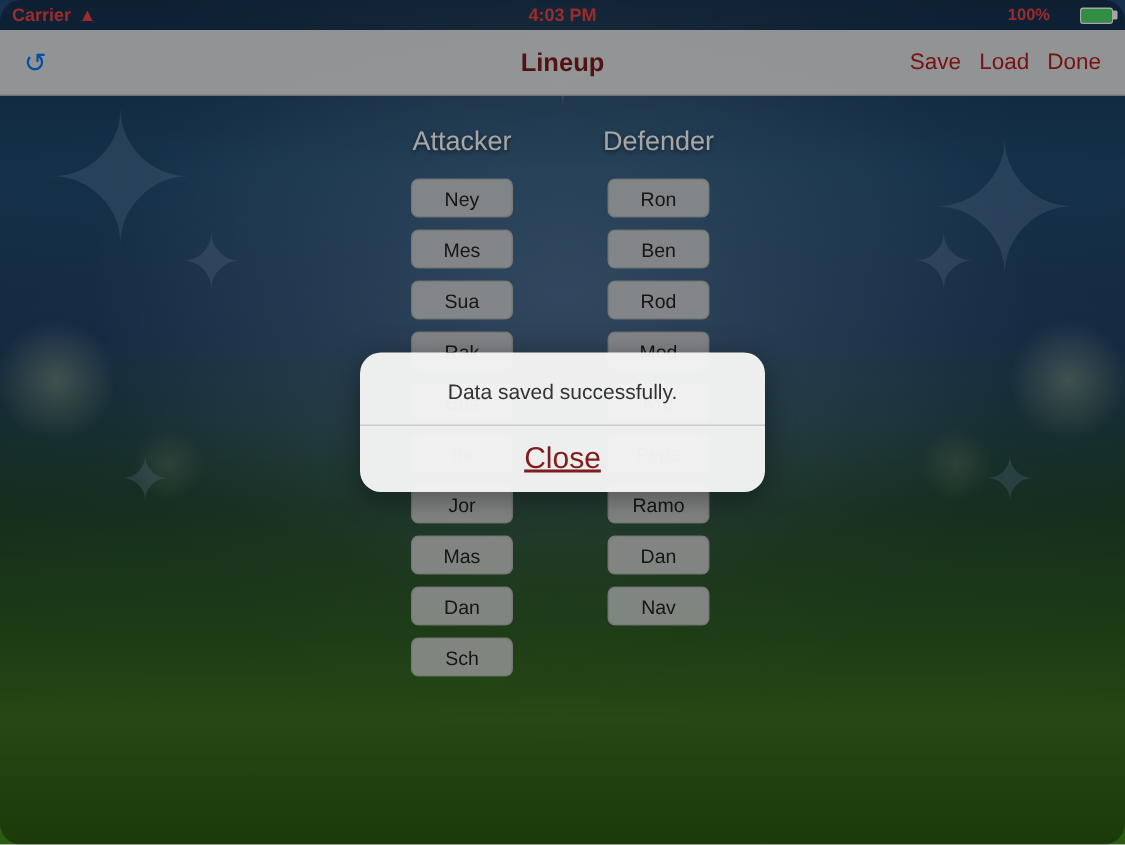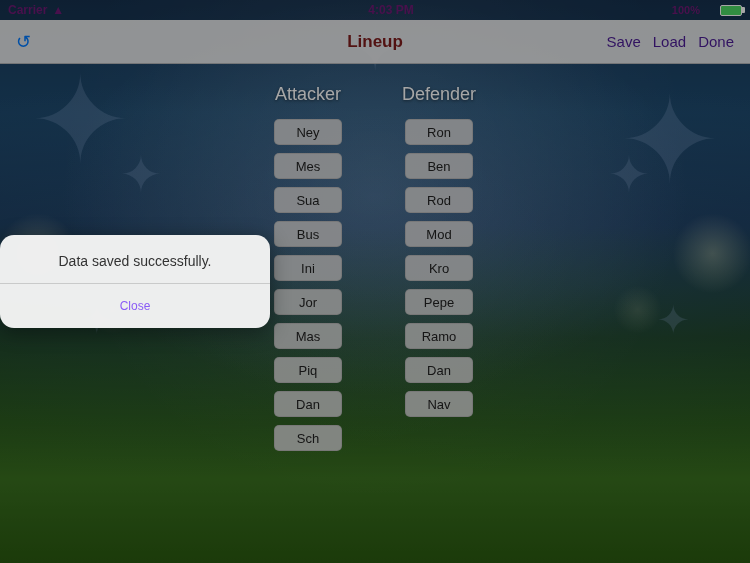--- a/index.html
+++ b/index.html
@@ -49,35 +49,34 @@
     .status-bar {
       position: relative;
       z-index: 10;
       height: 20px;
       background: rgba(0,0,0,0.15);
       display: flex;
       align-items: center;
       justify-content: space-between;
       padding: 0 8px;
       font-size: 12px;
-      color: #701a75;
+      color: #ef4444;
       font-weight: 600;
     }
 
     .status-bar-left {
       display: flex;
       align-items: center;
       gap: 5px;
     }
 
     .status-bar-center {
       position: absolute;
       left: 50%;
       transform: translateX(-50%);
-      margin-left: 16px;
     }
 
     .status-bar-right {
       display: flex;
       align-items: center;
       gap: 20px;
       font-size: 11px;
     }
 
     
@@ -108,21 +107,21 @@
     }
 
     .nav-right {
       display: flex;
       align-items: center;
       gap: 12px;
     }
 
     .nav-btn {
       font-size: 15px;
-      color: #4c1d95;
+      color: #b91c1c;
       background: none;
       border: none;
       cursor: pointer;
       padding: 0;
     }
 
     .nav-btn.done {
       font-weight: 400;
     }
 
@@ -171,20 +170,22 @@
     }
 
     
     .overlay {
       position: absolute;
       inset: 0;
       z-index: 20;
       background: rgba(0,0,0,0.35);
       display: flex;
       align-items: center;
+      justify-content: center;
+      border-radius: 14px;
     }
 
     .alert-box {
       width: 270px;
       background: rgba(242,242,242,0.98);
       border-radius: 14px;
       overflow: hidden;
       box-shadow: 0 4px 20px rgba(0,0,0,0.4);
     }
 
@@ -195,23 +196,24 @@
       color: #333;
       border-bottom: 1px solid rgba(0,0,0,0.15);
     }
 
     .alert-close-btn {
       width: 100%;
       height: 44px;
       background: none;
       border: none;
       cursor: pointer;
-      font-size: 12px;
-      color: #8b5cf6;
+      font-size: 20px;
+      color: #7f1d1d;
       font-weight: 400;
+      text-decoration: underline;
     }
 
     
     .star-overlay {
       position: absolute;
       inset: 0;
       z-index: 1;
       overflow: hidden;
       pointer-events: none;
     }
@@ -264,25 +266,25 @@
   </div>
 </div>
 
 <div class="main-content">
   <div class="column">
     <span class="column-header">Attacker</span>
 
   <button class="player-btn">Ney</button>
       <button class="player-btn">Mes</button>
       <button class="player-btn">Sua</button>
+      <button class="player-btn">Rak</button>
       <button class="player-btn">Bus</button>
       <button class="player-btn">Ini</button>
       <button class="player-btn">Jor</button>
       <button class="player-btn">Mas</button>
-      <button class="player-btn">Piq</button>
       <button class="player-btn">Dan</button>
       <button class="player-btn">Sch</button>
     </div>
   <div class="column">
     <span class="column-header">Defender</span>
 
   <button class="player-btn">Ron</button>
       <button class="player-btn">Ben</button>
       <button class="player-btn">Rod</button>
       <button class="player-btn">Mod</button>

